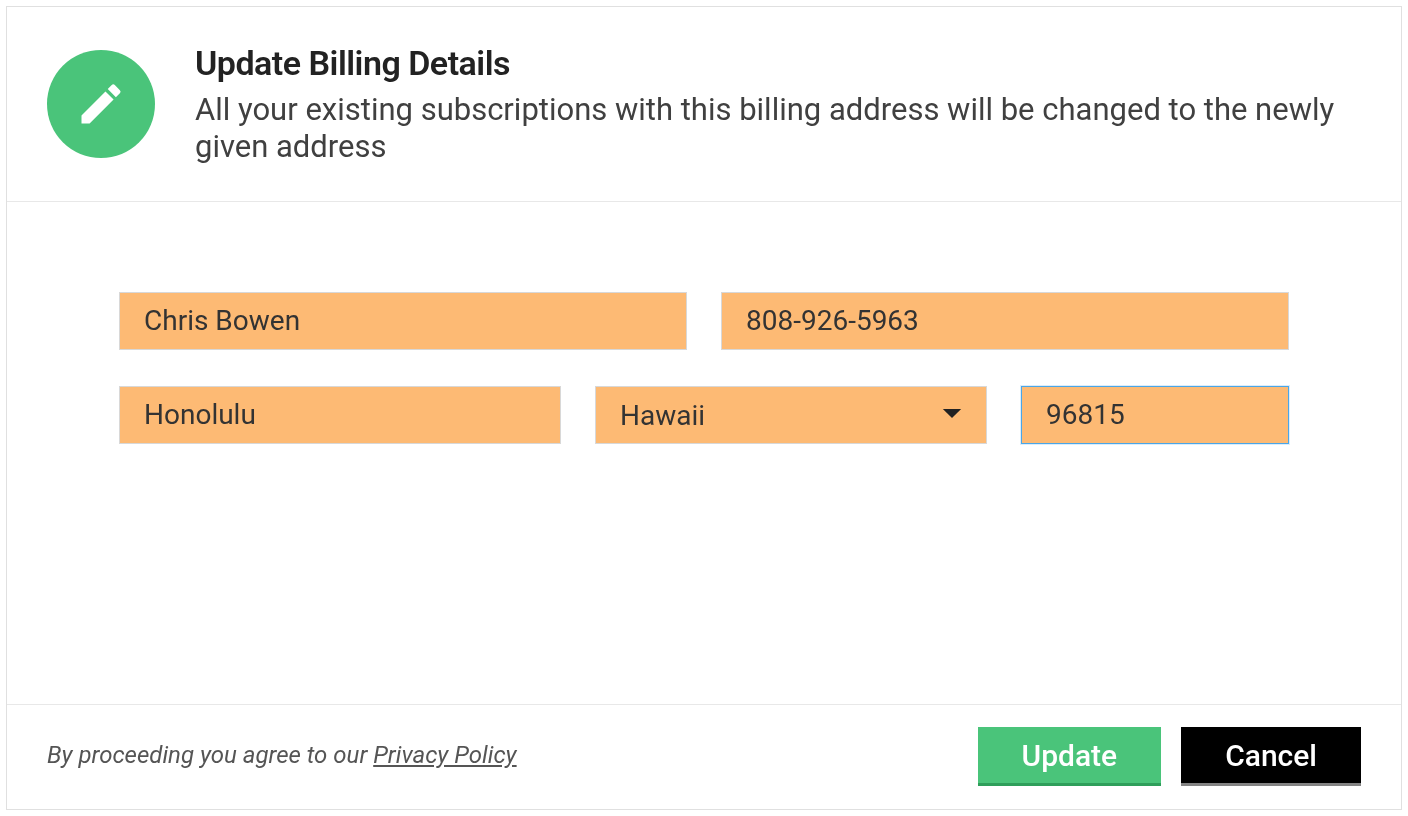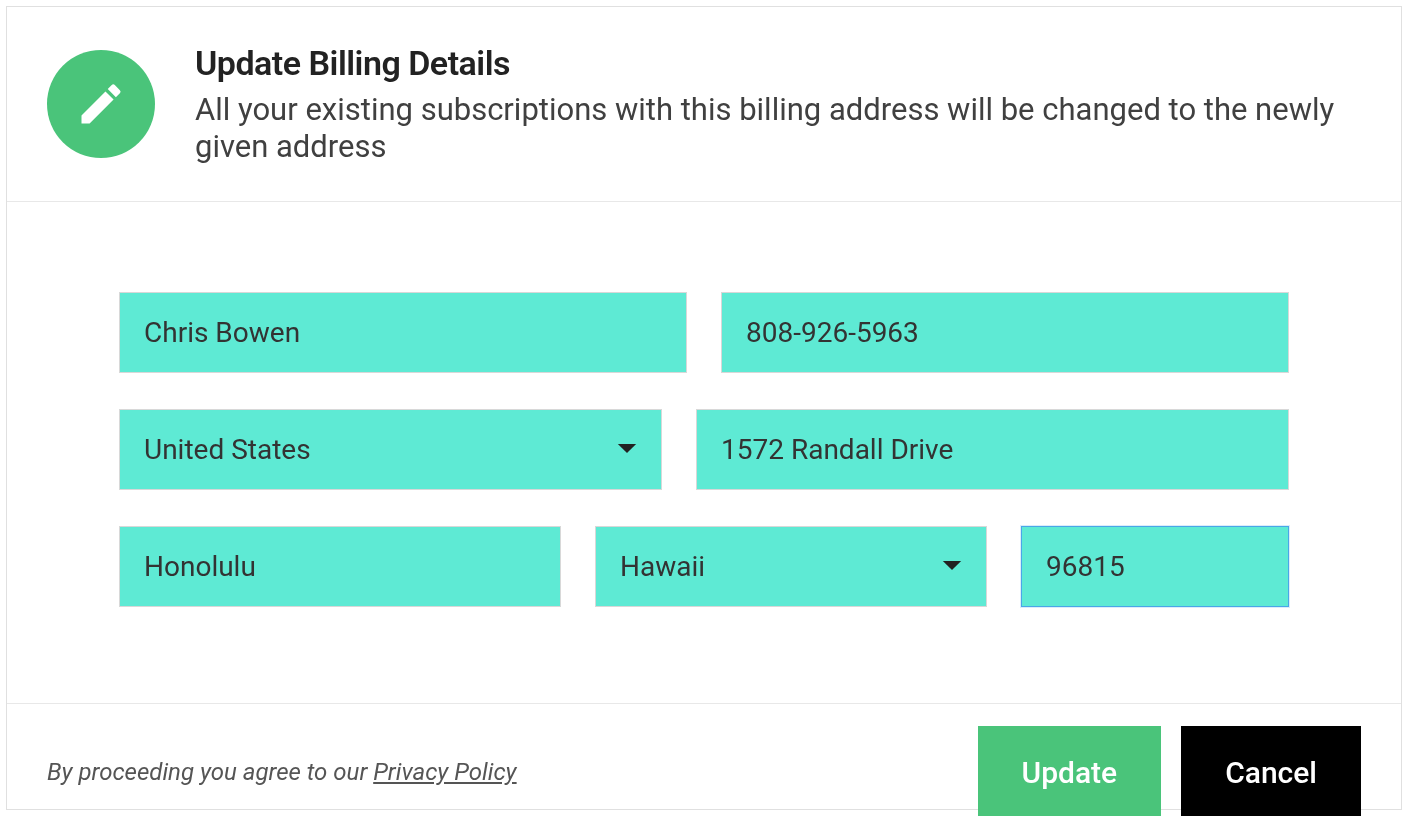--- a/index.html
+++ b/index.html
@@ -60,25 +60,25 @@
       flex: 1;
       padding: 90px 112px 60px 112px;
     }
     .row {
       display: flex;
       gap: 34px;
       margin-bottom: 36px;
     }
     .field {
       border: 1px solid #d8d8d8;
-      height: 81px;
+      height: 58px;
       padding: 0 24px;
       font-size: 28px;
       color: #333;
-      background: #5eead4;
+      background: #fdba74;
       outline: none;
       font-family: inherit;
       width: 100%;
     }
     .field:focus,
     .field.focused {
       border: 1px solid #4aa6e8;
       box-shadow: 0 0 0 1px rgba(74,166,232,0.2);
       padding-left: 24px;
     }
@@ -120,21 +120,21 @@
     }
     .agree a {
       color: #555;
       text-decoration: underline;
     }
     .buttons {
       display: flex;
       gap: 20px;
     }
     .btn {
-      height: 92px;
+      height: 56px;
       padding: 0 44px;
       font-size: 30px;
       font-weight: 500;
       border: none;
       color: #fff;
       cursor: pointer;
       font-family: inherit;
     }
     .btn-primary {
       background: #4ac47a;
@@ -164,33 +164,20 @@
     </div>
   </div>
 
   <div class="form-body">
 
     <div class="row">
       <input type="text" class="field col-half" value="Chris Bowen" style="">
       <input type="text" class="field col-half" value="808-926-5963" style="">
     </div>
 
-    <div class="row">
-      <div class="select-wrapper col-half">
-        <select class="field">
-          <option>United States</option>
-        </select>
-        <span class="caret">
-          <svg viewBox="0 0 24 14">
-              <path d="M2 2 L12 12 L22 2 Z" fill="#222"></path>
-            </svg>
-        </span>
-      </div>
-      <input type="text" class="field col-half" value="1572 Randall Drive" style="">
-    </div>
 
     <div class="row">
       <input type="text" class="field col-half" value="Honolulu" style="">
       <div class="select-wrapper col-med">
         <select class="field">
           <option>Hawaii</option>
         </select>
         <span class="caret">
           <svg viewBox="0 0 24 14">
               <path d="M2 2 L12 12 L22 2 Z" fill="#222"></path>

